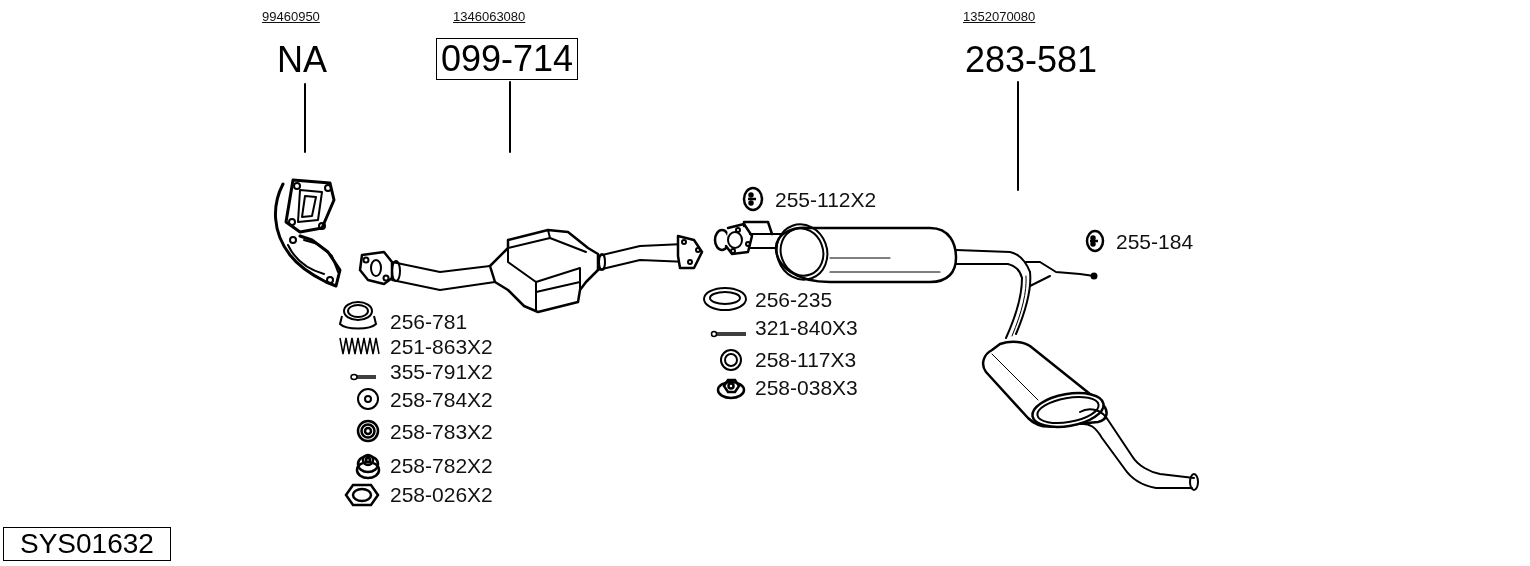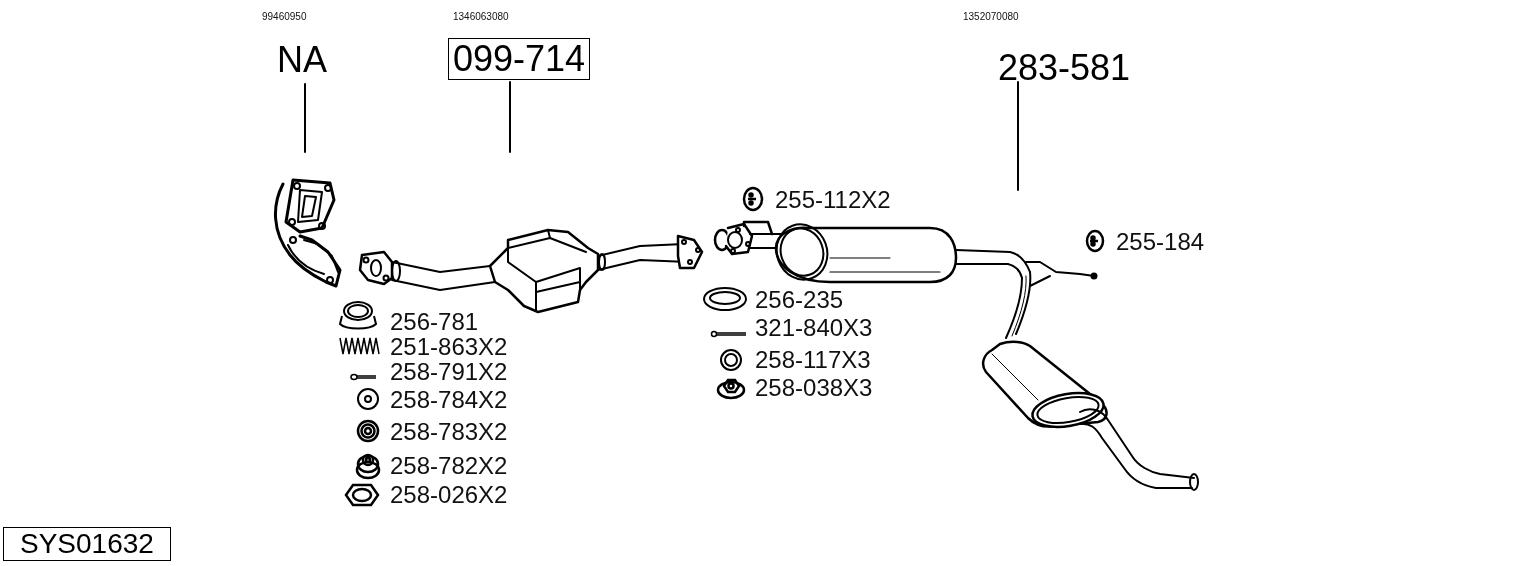--- a/index.html
+++ b/index.html
@@ -1,22 +1,22 @@
 <!DOCTYPE html>
 <html><head>
 <meta charset="utf-8">
 <style>
   html, body { margin: 0; padding: 0; background: #ffffff; }
   body { width: 1530px; height: 566px; position: relative; overflow: hidden;
          font-family: "Liberation Sans", sans-serif; color: #000; }
   .abs { position: absolute; }
-  .ref-small { font-size: 10px; line-height: 18px; color: #111; }
+  .ref-small { font-size: 13px; line-height: 18px; color: #111; text-decoration: underline; }
   .ref-big { font-size: 36px; line-height: 40px; color: #000; letter-spacing: 0px; }
-  .boxed { border: 1.5px solid #000; padding: 0 4px; margin-left: 12px; }
-  .part-label { font-size: 24px; line-height: 22px; color: #111; white-space: nowrap; }
+  .boxed { border: 1.5px solid #000; padding: 0 4px; }
+  .part-label { font-size: 21px; line-height: 22px; color: #111; white-space: nowrap; }
   .sys { font-size: 28px; line-height: 32px; border: 1.5px solid #000; padding: 0 16px; }
   svg.drawing { position: absolute; left: 0; top: 0; }
   .hit { position: absolute; }
 </style>
 </head>
 <body>
 
 <svg class="drawing" width="1530" height="566" viewBox="0 0 1530 566">
   <g fill="none" stroke="#000" stroke-width="2" stroke-linejoin="round" stroke-linecap="round">
 
@@ -108,21 +108,21 @@
   </g>
 </svg>
 
 <div class="abs ref-small" style="left:262px;top:8px;">99460950</div>
 <div class="abs ref-big" style="left:277px;top:40px;">NA</div>
 
 <div class="abs ref-small" style="left:453px;top:8px;">1346063080</div>
 <div class="abs ref-big boxed" style="left:436px;top:38px;">099-714</div>
 
 <div class="abs ref-small" style="left:963px;top:8px;">1352070080</div>
-<div class="abs ref-big" style="left:998px;top:40px;margin-top:8px;">283-581</div>
+<div class="abs ref-big" style="left:965px;top:40px;">283-581</div>
 
 <div class="abs" style="left:336px;top:298px;">
   <svg class="hit" width="44" height="34" style="left:0;top:0;">
     <g fill="none" stroke="#000" stroke-width="2">
         <ellipse cx="22" cy="13" rx="14" ry="9"></ellipse>
         <ellipse cx="22" cy="13" rx="10" ry="6"></ellipse>
         <path d="M6 18 L4 26 C10 32 34 32 40 26 L38 18"></path>
       </g>
   </svg>
   <div class="abs part-label" style="left:54px;top:13px;">256-781</div>
@@ -133,21 +133,21 @@
   </svg>
   <div class="abs part-label" style="left:54px;top:1px;">251-863X2</div>
 </div>
 <div class="abs" style="left:336px;top:360px;">
   <svg class="hit" width="46" height="24" style="left:0;top:0;">
     <g fill="none" stroke="#000" stroke-width="1.5">
         <ellipse cx="18" cy="17" rx="3" ry="2.5"></ellipse>
         <path d="M21 16 L40 16 M21 18 L40 18"></path>
       </g>
   </svg>
-  <div class="abs part-label" style="left:54px;top:1px;">258-791X2</div>
+  <div class="abs part-label" style="left:54px;top:1px;">355-791X2</div>
 </div>
 <div class="abs" style="left:336px;top:386px;">
   <svg class="hit" width="46" height="26" style="left:0;top:0;">
     <g fill="none" stroke="#000" stroke-width="2">
         <circle cx="32" cy="13" r="10"></circle>
         <circle cx="32" cy="13" r="3"></circle>
       </g>
   </svg>
   <div class="abs part-label" style="left:54px;top:3px;">258-784X2</div>
 </div>

